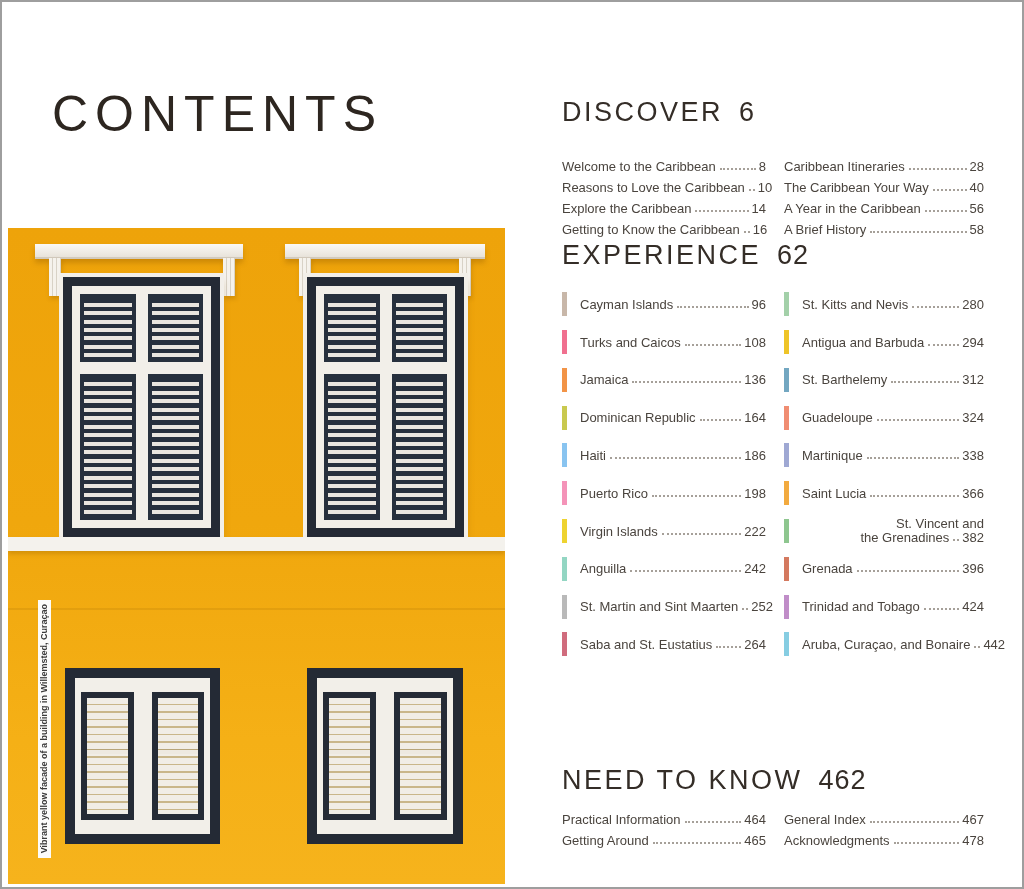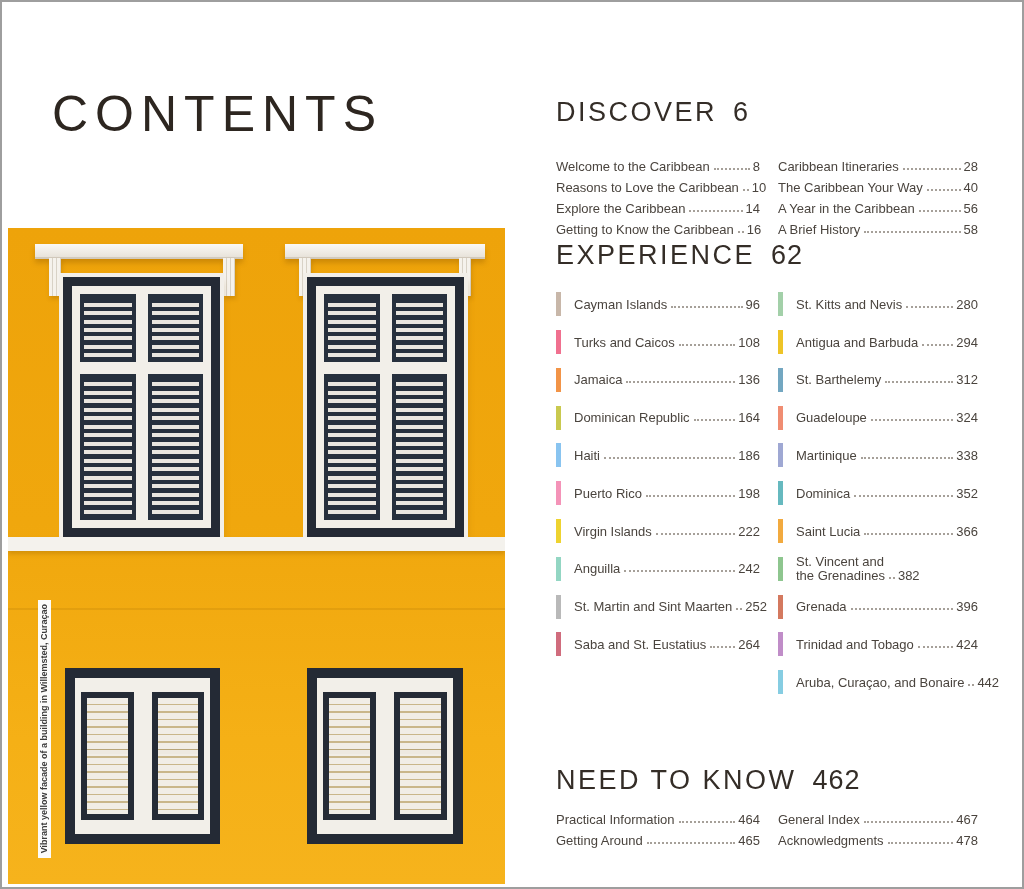--- a/index.html
+++ b/index.html
@@ -27,35 +27,35 @@
   .win-bot{position:absolute;top:440px;width:155px;height:176px;background:#f2efe9;border:10px solid #242a35;box-sizing:border-box;}
   .w3{left:57px}.w4{left:299px;width:156px}
   .wb-inner{position:absolute;inset:0;padding:14px 6px;display:flex;gap:18px;justify-content:center;box-sizing:border-box;}
   .sh-bot{flex:1;border:6px solid #252b36;position:relative;background-image:repeating-linear-gradient(180deg,#f1ede6 0 6px,#c9b68a 6px 7.5px);}
   .sh-bot::after{content:"";position:absolute;left:0;right:0;top:45%;height:4px;background:#eee9e0;box-shadow:0 -1px 0 #b7a478;}
   .caption-strip{position:absolute;left:30px;top:372px;width:13px;height:258px;background:#fcfcfb;display:flex;align-items:center;justify-content:center;z-index:3;}
   .caption-text{writing-mode:vertical-rl;transform:rotate(180deg);font-weight:700;font-size:9px;line-height:13px;color:#3b3b3b;white-space:nowrap;font-family:"Liberation Sans",sans-serif;}
 
   
   .toc{position:absolute;left:550px;top:0;width:422px;color:#4a443e;}
-  .sec{position:absolute;left:6px;width:100%;}
+  .sec{position:absolute;left:12px;width:100%;}
   .sec-discover{top:96px}
   .sec-experience{top:239px}
   .sec-need{top:764px}
   .sec-h{font-size:27px;line-height:1.2;letter-spacing:2.5px;color:#342d27;font-weight:400;white-space:nowrap;}
   .sec-h .num{margin-left:16px;letter-spacing:1px;}
   .cols{display:grid;grid-template-columns:204px 200px;column-gap:18px;}
   .sec-discover .cols{margin-top:25px}
   .sec-experience .cols{margin-top:14px}
   .sec-need .cols{margin-top:10px}
   .line{display:flex;align-items:flex-end;height:21px;font-size:13px;}
   .xrow{display:flex;align-items:center;height:37.8px;font-size:13px;}
   .bar{width:5px;height:24px;flex:none;margin-right:13px;background:#ccc;}
   .ent{flex:1;display:flex;align-items:flex-end;min-width:0;}
-  .ent.col2{flex-direction:column;align-items:flex-start;line-height:14px;}
+  .ent.col2{flex-direction:column;align-items:flex-end;line-height:14px;}
   .l2{display:flex;align-items:flex-end;}
   .dots{flex:1 1 6px;min-width:6px;border-bottom:2px dotted #a6a099;margin:0 3px 4px 4px;}
   .pg{flex:none;}
   .lbl{white-space:nowrap;}
 </style>
 </head>
 <body>
 
 <div class="page">
   <div class="page-border"></div>
@@ -277,28 +277,20 @@
                 <span class="dots"></span>
                 <span class="pg">324</span>
               </span>
             </div>
           <div class="xrow">
               <span class="bar" style="background-color: rgb(159, 168, 211);"></span>
               <span class="ent">
                 <span class="lbl">Martinique</span>
                 <span class="dots"></span>
                 <span class="pg">338</span>
-              </span>
-            </div>
-          <div class="xrow">
-              <span class="bar" style="background-color: rgb(102, 185, 191);"></span>
-              <span class="ent">
-                <span class="lbl">Dominica</span>
-                <span class="dots"></span>
-                <span class="pg">352</span>
               </span>
             </div>
           <div class="xrow">
               <span class="bar" style="background-color: rgb(242, 170, 63);"></span>
               <span class="ent">
                 <span class="lbl">Saint Lucia</span>
                 <span class="dots"></span>
                 <span class="pg">366</span>
               </span>
             </div>

